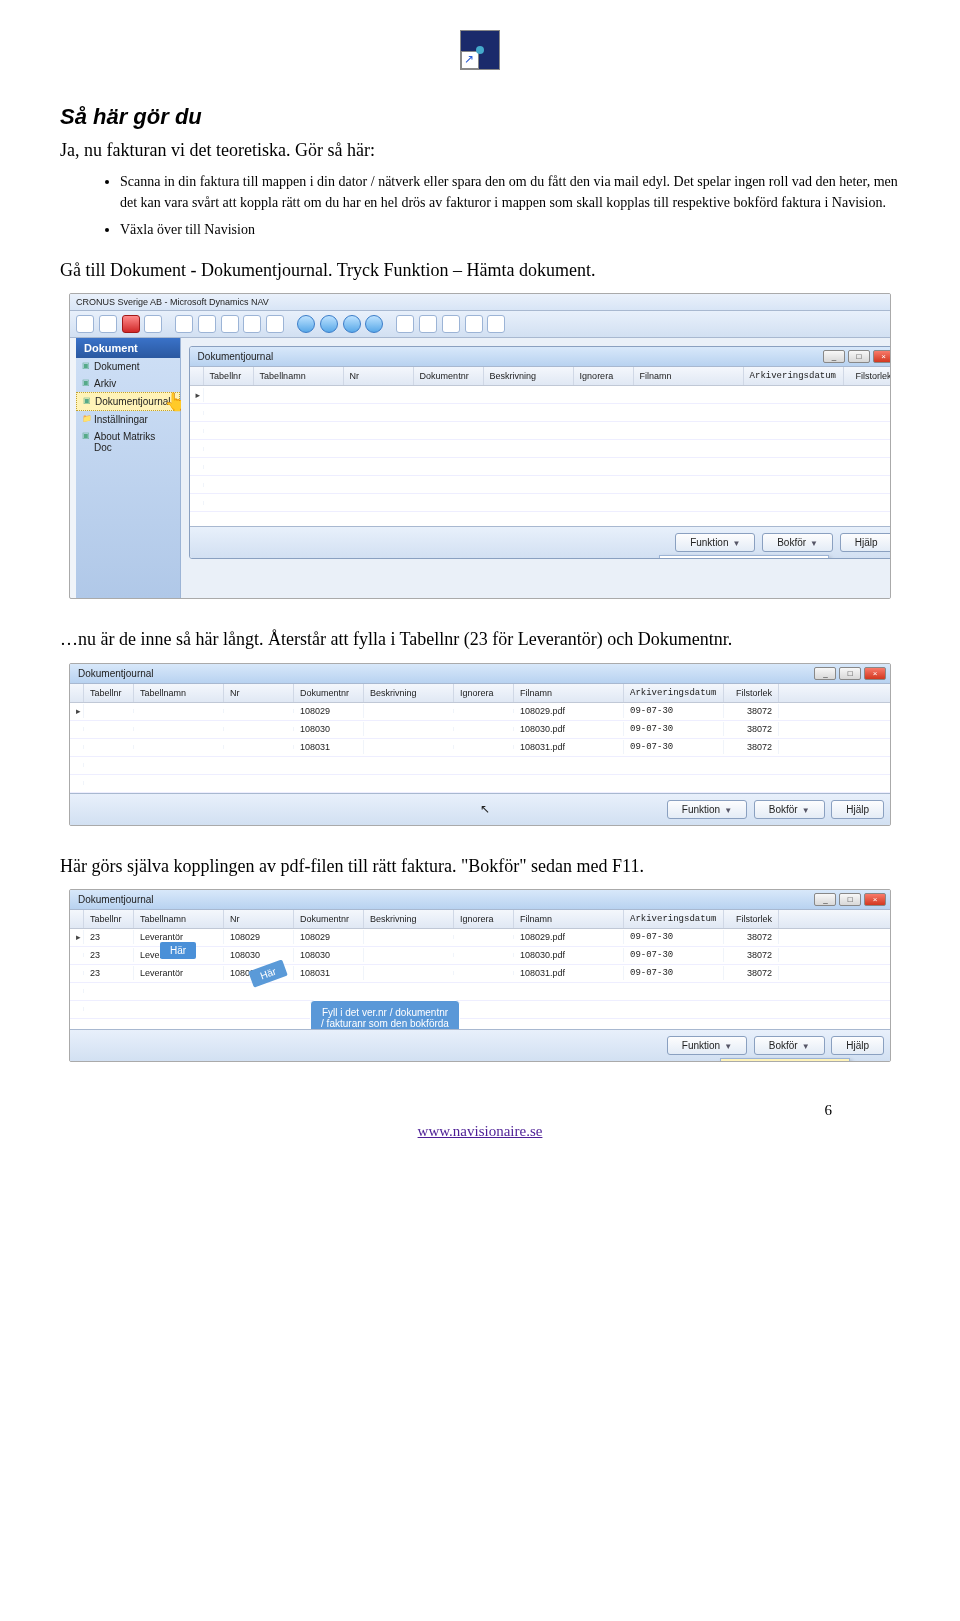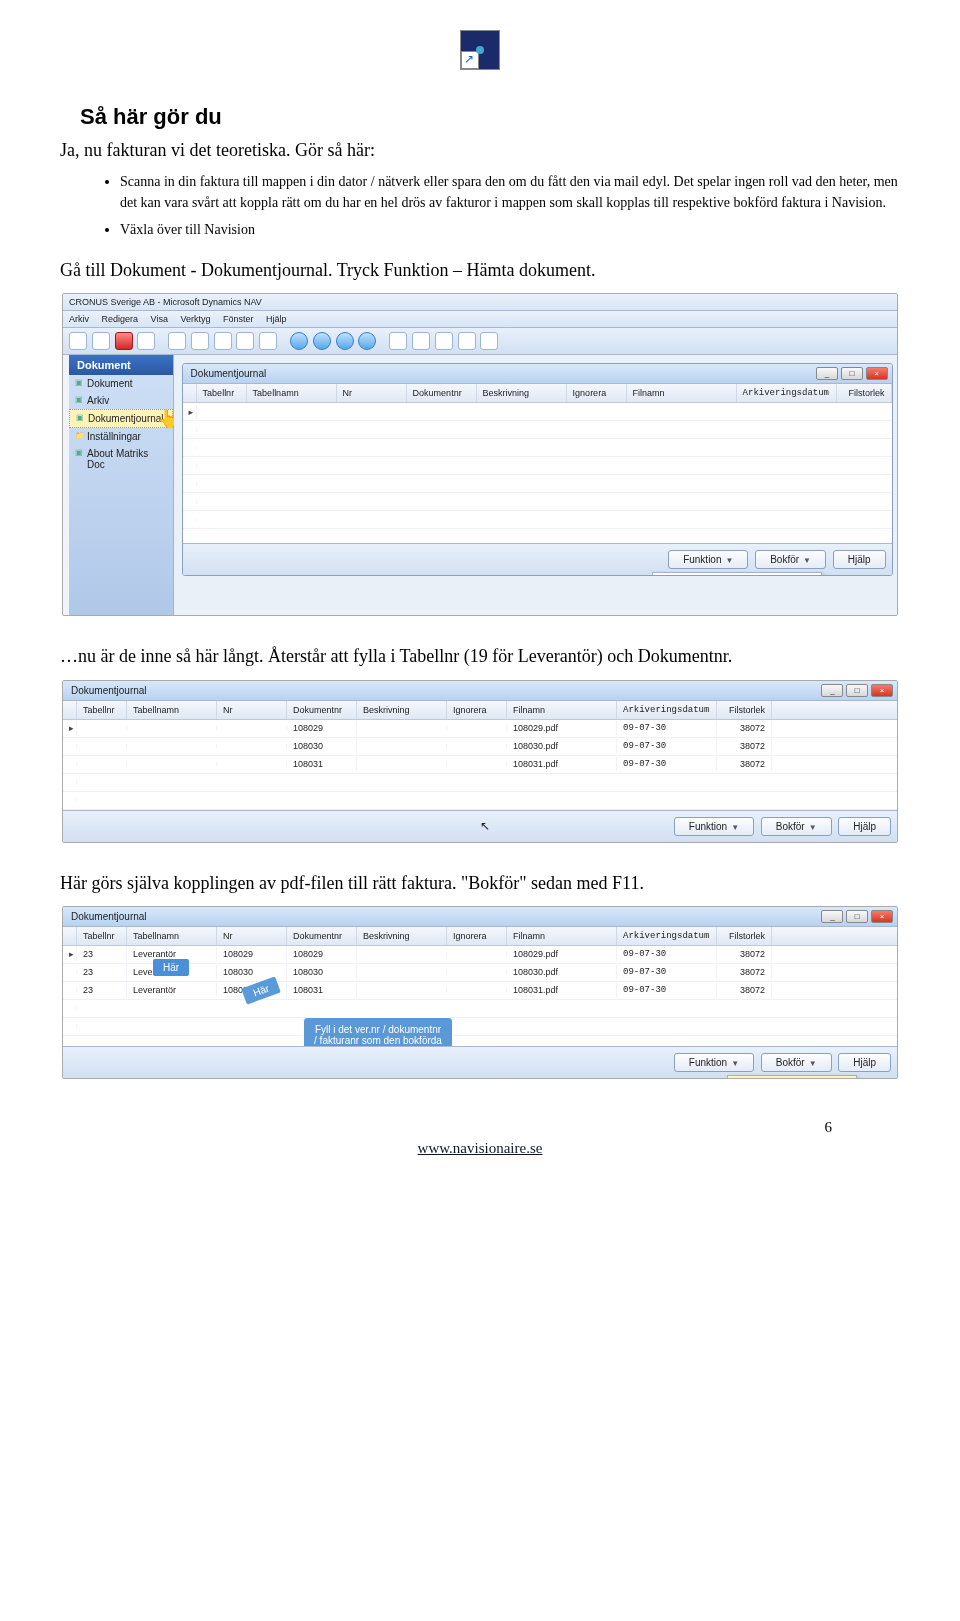--- a/index.html
+++ b/index.html
@@ -5,27 +5,27 @@
 * { box-sizing: border-box; margin: 0; padding: 0; }
 body { font-family: "Times New Roman", serif; background: #fff; width: 960px; margin: 0 auto; padding: 30px 60px 40px; color: #000; }
 
 .header-logo { text-align: center; margin-bottom: 30px; }
 .logo-sq { width: 40px; height: 40px; background: #1a2a6b; display: inline-block; position: relative; border: 1px solid #888; }
 .logo-sq::after { content: ""; position: absolute; top: 50%; left: 50%; width: 8px; height: 8px; background: #4ac; border-radius: 50%; transform: translate(-50%,-50%); }
 .logo-arrow { position: absolute; bottom: 0; left: 0; width: 18px; height: 18px; background: #fff; border: 1px solid #888; }
 .logo-arrow::after { content:"↗"; font-size: 12px; color: #2a5cd8; position: absolute; top:0; left:2px; }
 .logo-text { font-family: Arial, sans-serif; font-size: 14px; margin-top: 4px; }
 
-h1.section { font-family: Arial, sans-serif; font-weight: bold; font-size: 22px; margin-bottom: 8px; margin-left: 20px; }
+h1.section { font-family: Arial, sans-serif; font-weight: bold; font-style: italic; font-size: 22px; margin-bottom: 8px; }
 .body-text { font-size: 18px; line-height: 1.4; margin-bottom: 8px; }
 ul.bullets { margin: 8px 0 18px 60px; }
 ul.bullets li { font-size: 14px; line-height: 1.5; margin-bottom: 6px; list-style: disc; }
 
 
-.shot { border: 1px solid #aaa; background: #f0f4f9; font-family: Tahoma, Arial, sans-serif; font-size: 10px; color: #222; margin: 10px 2px 28px; border-radius: 2px; overflow: hidden; }
+.shot { border: 1px solid #aaa; background: #f0f4f9; font-family: Tahoma, Arial, sans-serif; font-size: 10px; color: #222; margin: 10px 9px 28px; border-radius: 2px; overflow: hidden; }
 .shot .menubar { background: linear-gradient(#eaf1fb,#d8e5f6); font-size: 9px; padding: 3px 6px; border-bottom: 1px solid #a8b8d0; }
 .shot .menubar span { margin-right: 10px; }
 .shot .toolbar { background: linear-gradient(#e8f0fb,#d2e0f2); padding: 4px 6px; border-bottom: 1px solid #a8b8d0; }
 .tbtn { width: 18px; height: 18px; display: inline-block; background: #fff; border: 1px solid #9cb4d6; border-radius: 3px; vertical-align: middle; margin-right: 2px; }
 .tbtn.round { border-radius: 50%; background: linear-gradient(#bde2ff,#58a8e8); border-color: #3a7cc8; }
 .tbtn.red { background: linear-gradient(#ff8a8a,#d02828); border-color: #a01818; }
 
 .shot-body { display: flex; min-height: 260px; padding-left: 6px; }
 .sidebar { width: 150px; background: linear-gradient(#cfe0f6,#b0c8e8); border-right: 1px solid #9cb4d6; }
 .sidebar-title { background: linear-gradient(#3a72c8,#2a58a0); color: #fff; font-weight: bold; padding: 4px 8px; font-size: 11px; }
@@ -55,21 +55,21 @@
 .dropdown-menu { position: absolute; right: 70px; top: 28px; background: #fff; border: 1px solid #9cb4d6; box-shadow: 2px 2px 4px rgba(0,0,0,0.2); font-size: 10px; width: 170px; }
 .dropdown-menu .mi { padding: 4px 10px; display: flex; justify-content: space-between; }
 .dropdown-menu .mi.sel { background: #fff3b8; }
 .cursor-hand { position: absolute; font-size: 18px; }
 .shot.wide { font-size: 9.5px; }
 
 .callout-arrow { display: inline-block; background: #4a90d8; color: #fff; padding: 3px 10px; font-size: 10px; position: relative; border-radius: 2px; }
 .callout-box { background: #5a98d8; color: #fff; padding: 6px 10px; border: 1px solid #fff; border-radius: 4px; font-size: 10px; text-align: center; width: 150px; position: absolute; }
 
 .footer { text-align: center; margin-top: 60px; }
-.footer a { color: #0f172a; text-decoration: underline; font-size: 15px; }
+.footer a { color: #4c1d95; text-decoration: underline; font-size: 15px; }
 .page-num { position: absolute; right: 68px; font-size: 15px; }
 
 
 .w-tab { width: 50px; } .w-tabn { width: 90px; } .w-nr { width: 70px; }
 .w-doc { width: 70px; } .w-besk { width: 90px; } .w-ign { width: 60px; }
 .w-fil { width: 110px; } .w-ark { width: 100px; text-align: left; font-family: Liberation Mono, monospace; } .w-stor { width: 55px; text-align: right; }
 </style>
 </head>
 <body>
 
@@ -81,28 +81,20 @@
 <p class="body-text">Ja, nu fakturan vi det teoretiska. Gör så här:</p>
 <ul class="bullets">
   <li>Scanna in din faktura till mappen i din dator / nätverk eller spara den om du fått den via mail edyl. Det spelar ingen roll vad den heter, men det kan vara svårt att koppla rätt om du har en hel drös av fakturor i mappen som skall kopplas till respektive bokförd faktura i Navision.</li>
   <li>Växla över till Navision</li>
 </ul>
 
 <p class="body-text">Gå till Dokument - Dokumentjournal. Tryck Funktion – Hämta dokument.</p>
 
 <div class="shot">
   <div class="menubar"><span>CRONUS Sverige AB - Microsoft Dynamics NAV</span></div>
-  <div class="menubar">
-    <span>Arkiv</span>
-    <span>Redigera</span>
-    <span>Visa</span>
-    <span>Verktyg</span>
-    <span>Fönster</span>
-    <span>Hjälp</span>
-  </div>
   <div class="toolbar">
     <span class="tbtn"></span>
     <span class="tbtn"></span>
     <span class="tbtn red"></span>
     <span class="tbtn"></span>
     <span style="margin-left:8px"></span>
     <span class="tbtn"></span>
     <span class="tbtn"></span>
     <span class="tbtn"></span>
     <span class="tbtn"></span>
@@ -184,21 +176,21 @@
             <div class="mi"></div>
 
           </div>
           
         </div>
       </div>
     </div>
   </div>
 </div>
 
-<p class="body-text">…nu är de inne så här långt. Återstår att fylla i Tabellnr (19 för Leverantör) och Dokumentnr.</p>
+<p class="body-text">…nu är de inne så här långt. Återstår att fylla i Tabellnr (23 för Leverantör) och Dokumentnr.</p>
 
 <div class="shot wide">
   <div class="inner-title">
     <span>Dokumentjournal</span>
     <span class="win-btns">
       <span class="win-btn">_</span>
       <span class="win-btn">□</span>
       <span class="win-btn close">×</span>
     </span>
   </div>

